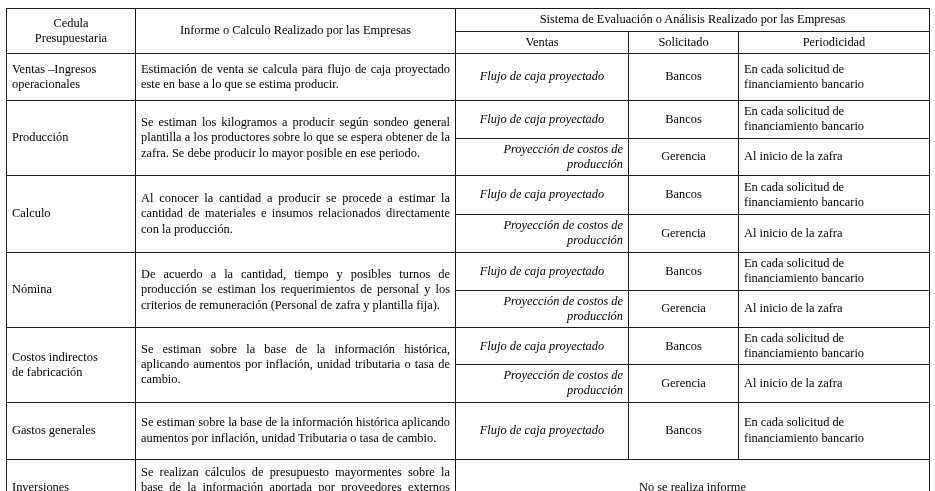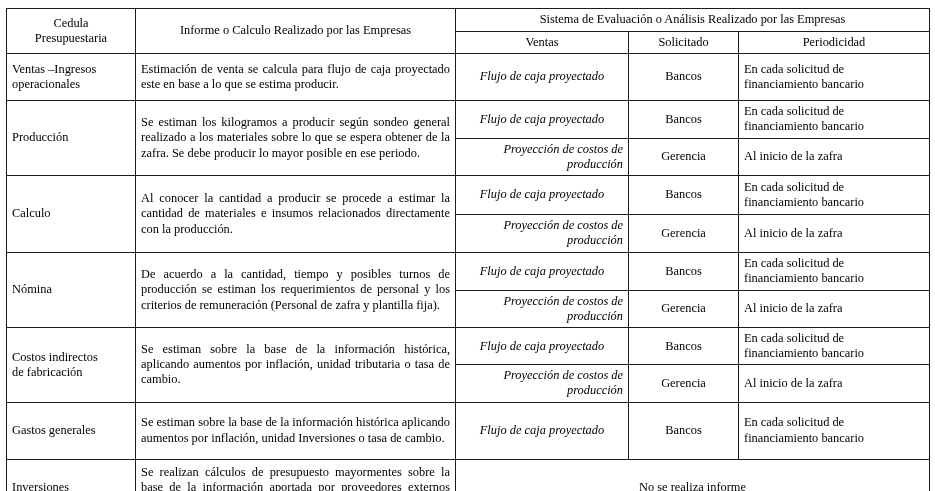--- a/index.html
+++ b/index.html
@@ -131,21 +131,21 @@
         <td class="sysinf">Flujo de caja proyectado</td>
         <td class="solic">Bancos</td>
         <td class="period">
           <span>En cada solicitud de</span><br>
           <span>financiamiento bancario</span>
         </td>
       </tr>
 
       <tr>
         <td class="cedula" rowspan="2">Producción</td>
-        <td class="desc" rowspan="2" style="height:68px;">Se estiman los kilogramos a producir según sondeo general realizado a los materiales sobre lo que se espera obtener de la zafra. Se debe producir lo mayor posible en ese periodo.</td>
+        <td class="desc" rowspan="2" style="height:68px;">Se estiman los kilogramos a producir según sondeo general plantilla a los productores sobre lo que se espera obtener de la zafra. Se debe producir lo mayor posible en ese periodo.</td>
         <td class="sysinf">Flujo de caja proyectado</td>
         <td class="solic">Bancos</td>
         <td class="period">
           <span>En cada solicitud de</span><br>
           <span>financiamiento bancario</span>
         </td>
       </tr>
       <tr>
         <td class="sysinf lefty">
           <span>Proyección de costos de</span><br>
@@ -210,21 +210,21 @@
         <td class="sysinf lefty">
           <span>Proyección de costos de</span><br>
           <span>producción</span>
         </td>
         <td class="solic">Gerencia</td>
         <td class="period">Al inicio de la zafra</td>
       </tr>
 
       <tr>
         <td class="cedula">Gastos generales</td>
-        <td class="desc" style="height:50px;">Se estiman sobre la base de la información histórica aplicando aumentos por inflación, unidad Inversiones o tasa de cambio.</td>
+        <td class="desc" style="height:50px;">Se estiman sobre la base de la información histórica aplicando aumentos por inflación, unidad Tributaria o tasa de cambio.</td>
         <td class="sysinf">Flujo de caja proyectado</td>
         <td class="solic">Bancos</td>
         <td class="period">
           <span>En cada solicitud de</span><br>
           <span>financiamiento bancario</span>
         </td>
       </tr>
 
       <tr>
         <td class="cedula">Inversiones</td>

